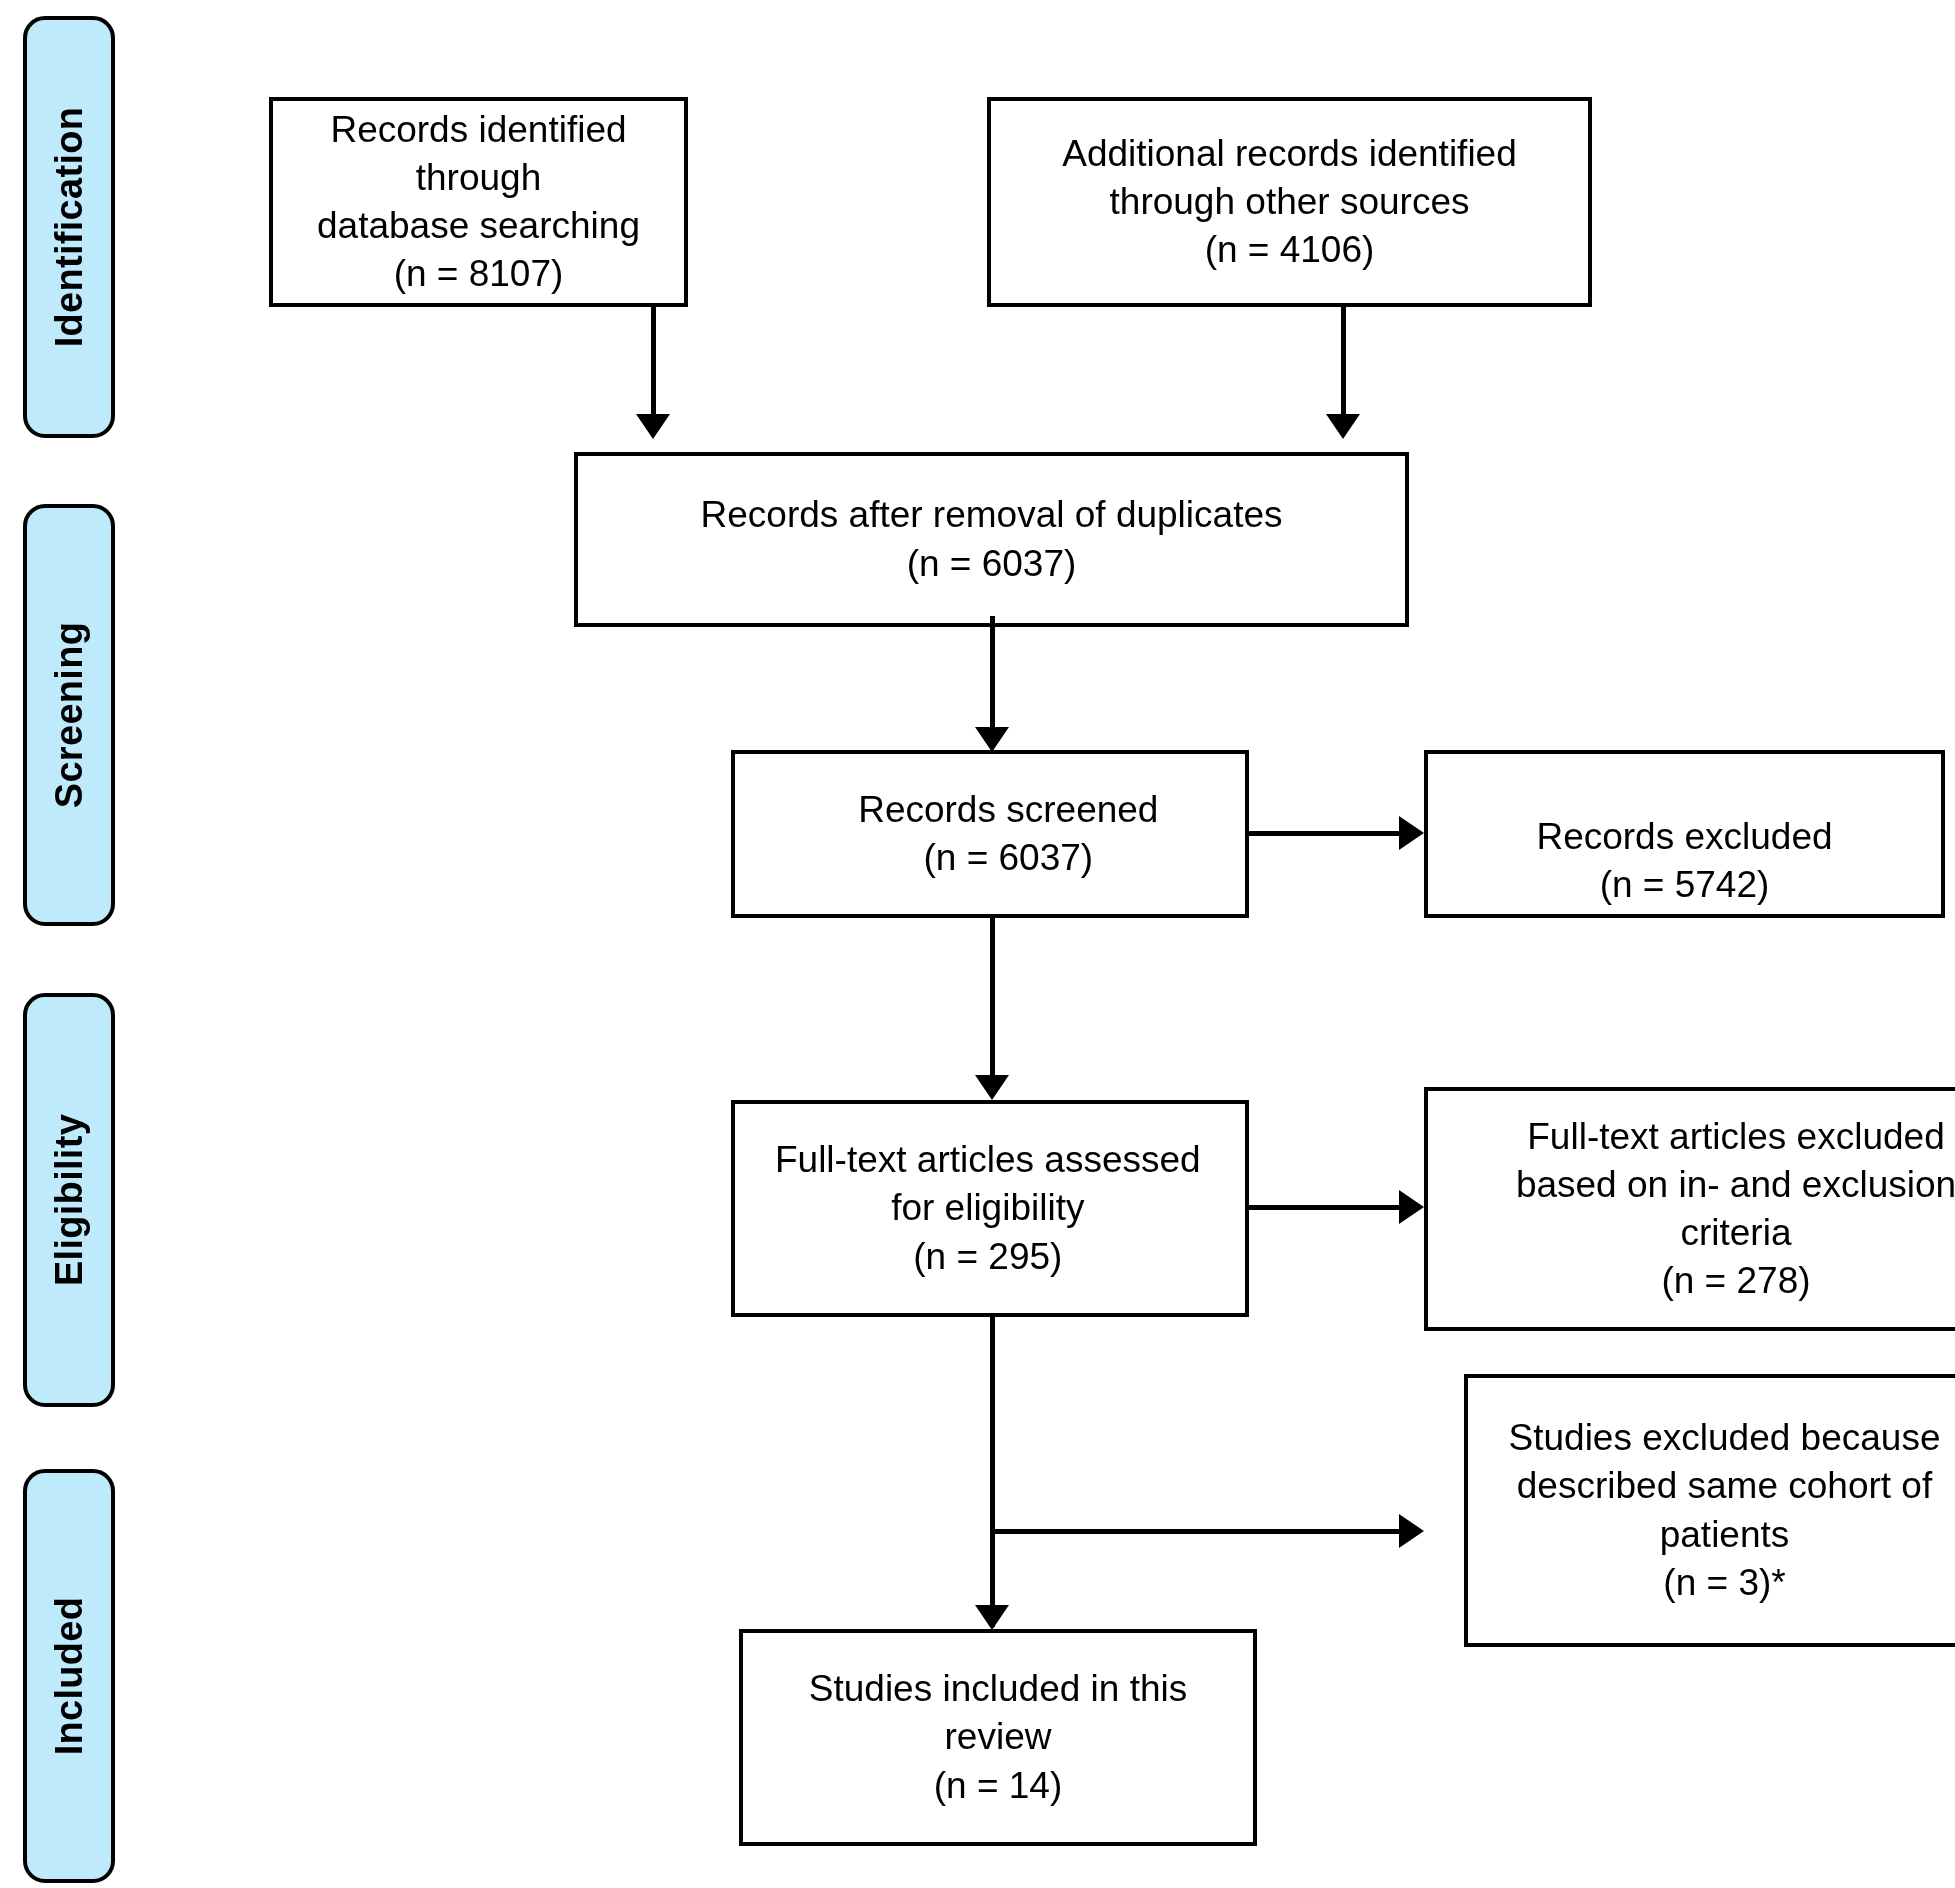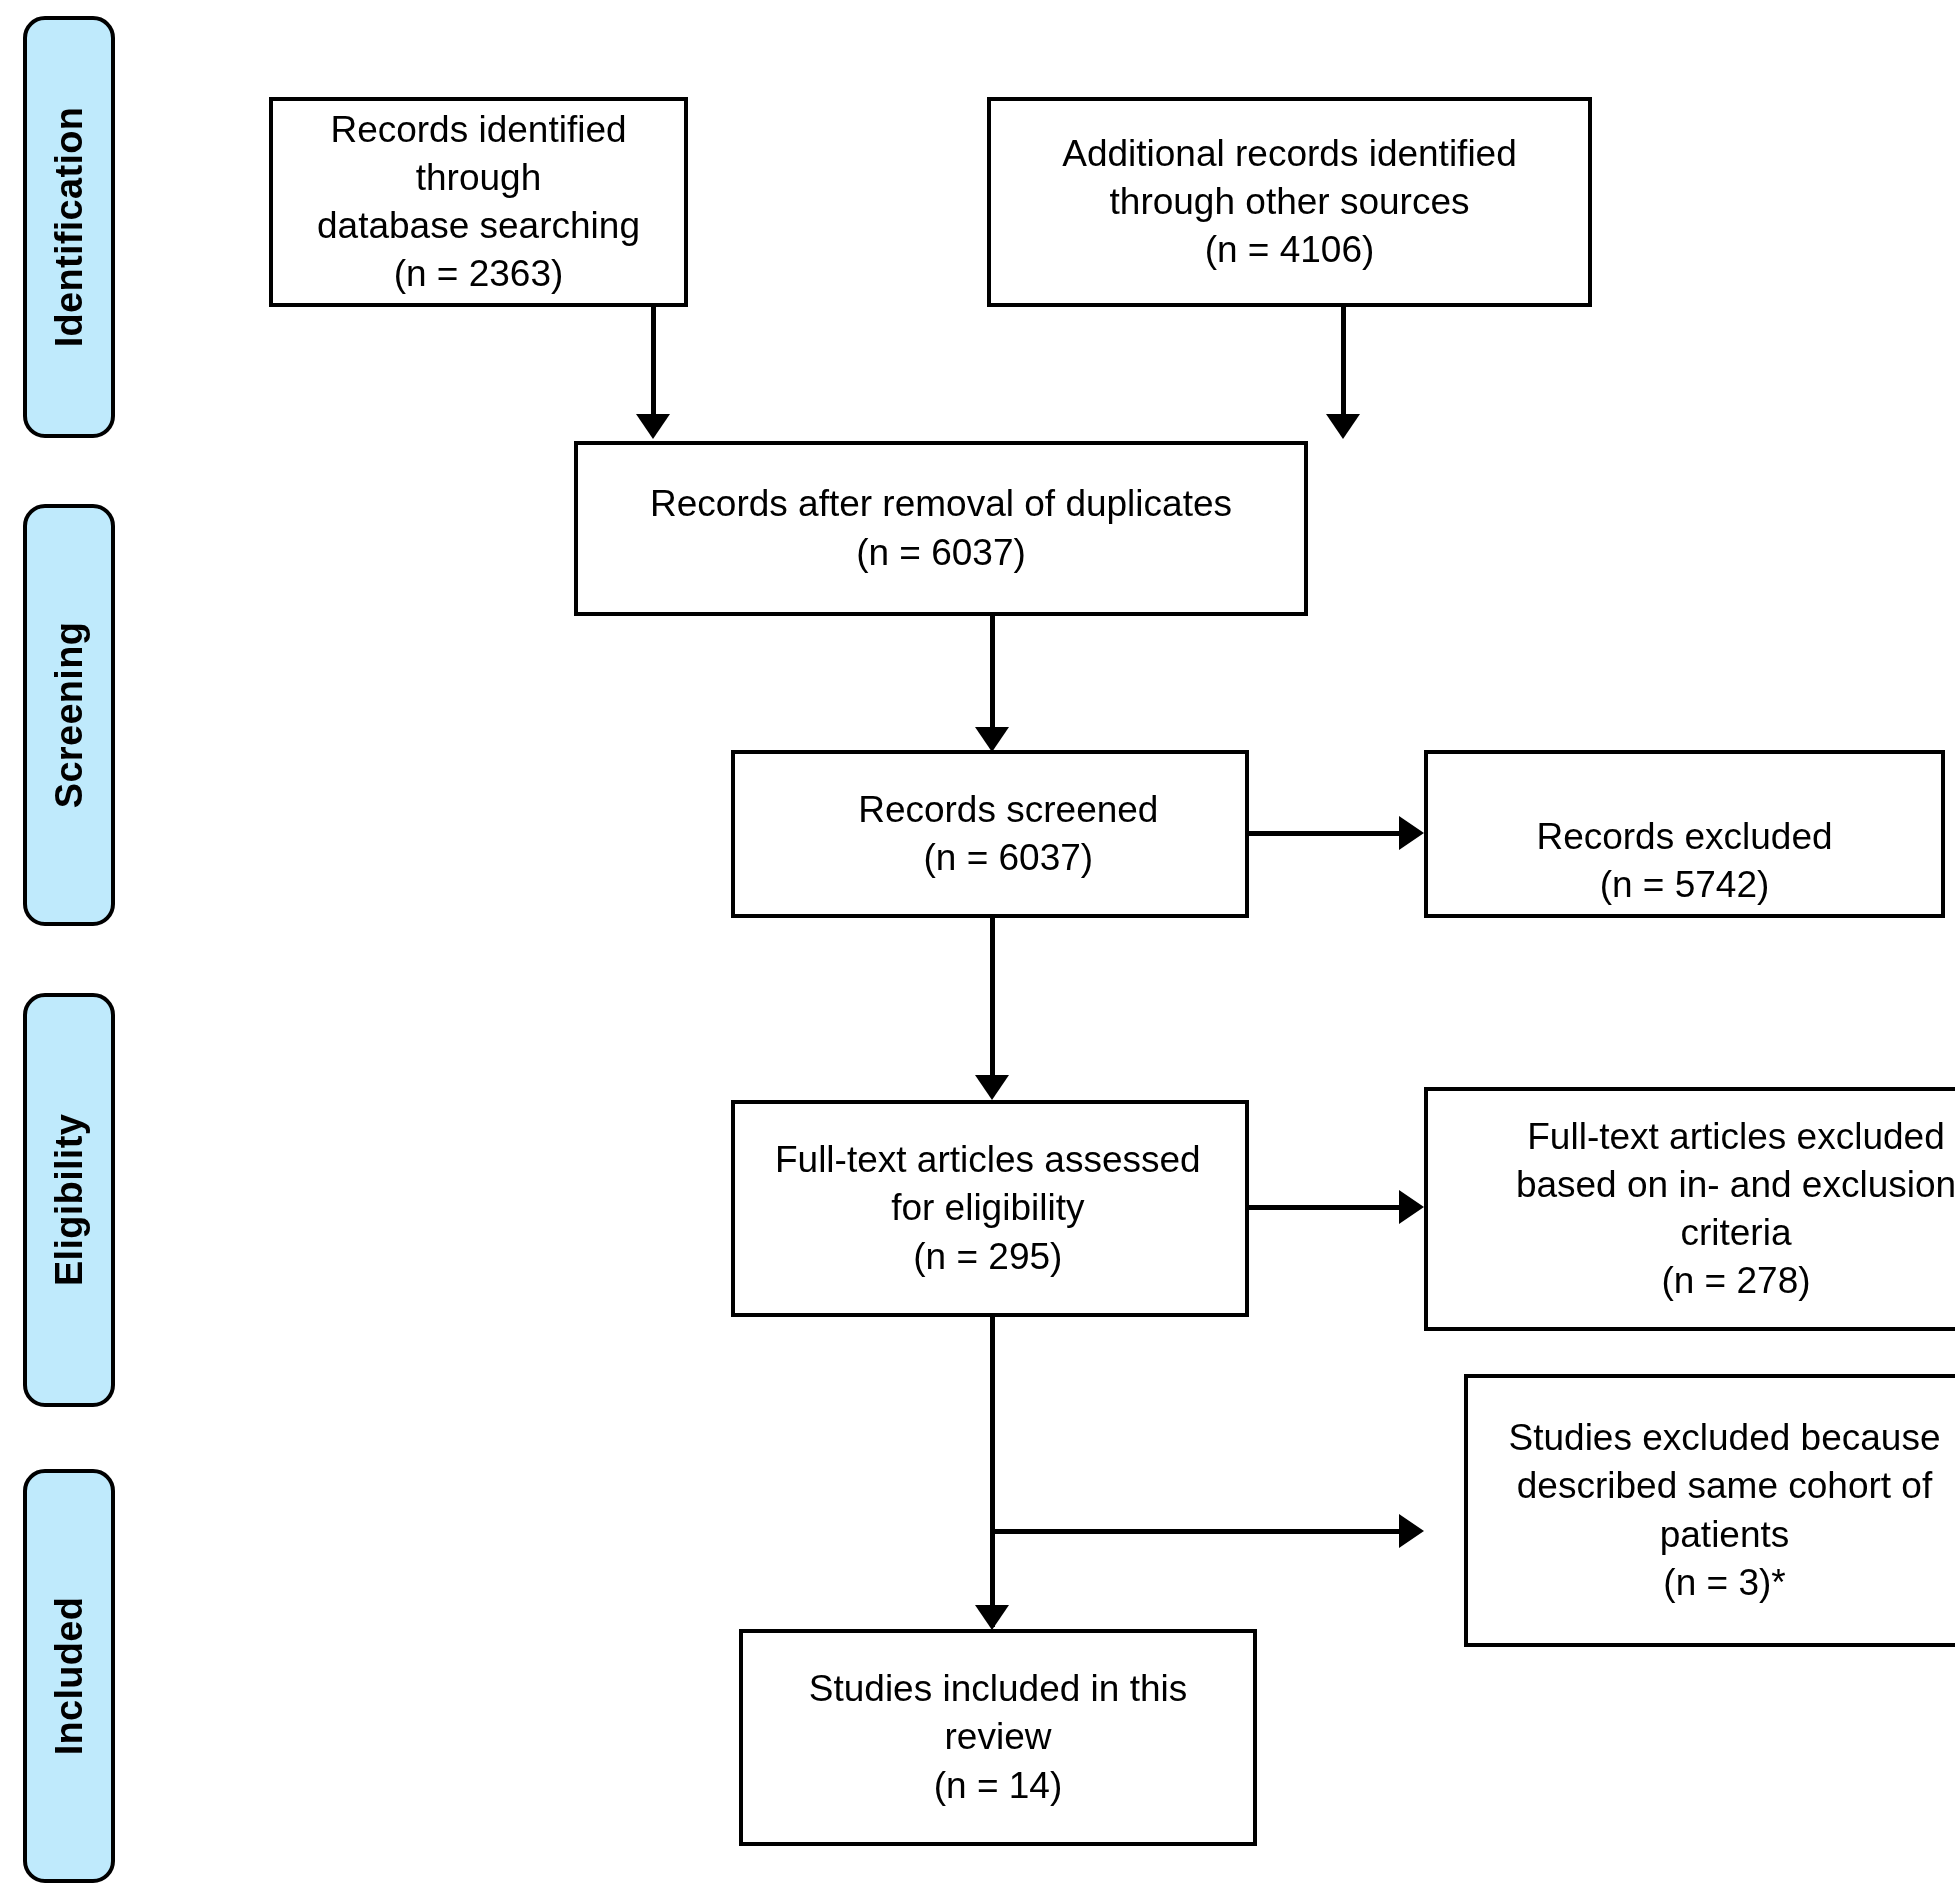--- a/index.html
+++ b/index.html
@@ -105,36 +105,36 @@
     <span class="stage-tab-label">Eligibility</span>
   </div>
 
   <div class="stage-tab" style="left:23px; top:1469px; width:92px; height:414px;">
     <span class="stage-tab-label">Included</span>
   </div>
 
   <div class="flow-box" style="left:269px; top:97px; width:419px; height:210px;">
     <span class="flow-box-text">Records identified through
 database searching
-(n = 2363)</span>
+(n = 8107)</span>
   </div>
 
   <div class="flow-box" style="left:987px; top:97px; width:605px; height:210px;">
     <span class="flow-box-text">Additional records identified
 through other sources
 (n = 4106)</span>
   </div>
 
   <div class="connector-v" style="left:651px; top:307px; height:111px;"></div>
   <div class="arrow-down" style="left:636px; top:414px;"></div>
 
   <div class="connector-v" style="left:1341px; top:307px; height:111px;"></div>
   <div class="arrow-down" style="left:1326px; top:414px;"></div>
 
-  <div class="flow-box" style="left:574px; top:441px; width:734px; height:175px;">
+  <div class="flow-box" style="left:574px; top:452px; width:835px; height:175px;">
     <span class="flow-box-text">Records after removal of duplicates
 (n = 6037)</span>
   </div>
 
   <div class="connector-v" style="left:990px; top:616px; height:116px;"></div>
   <div class="arrow-down" style="left:975px; top:727px;"></div>
 
   <div class="flow-box" style="left:731px; top:750px; width:518px; height:168px;padding-left:48px;">
     <span class="flow-box-text">Records screened
 (n = 6037)</span>

